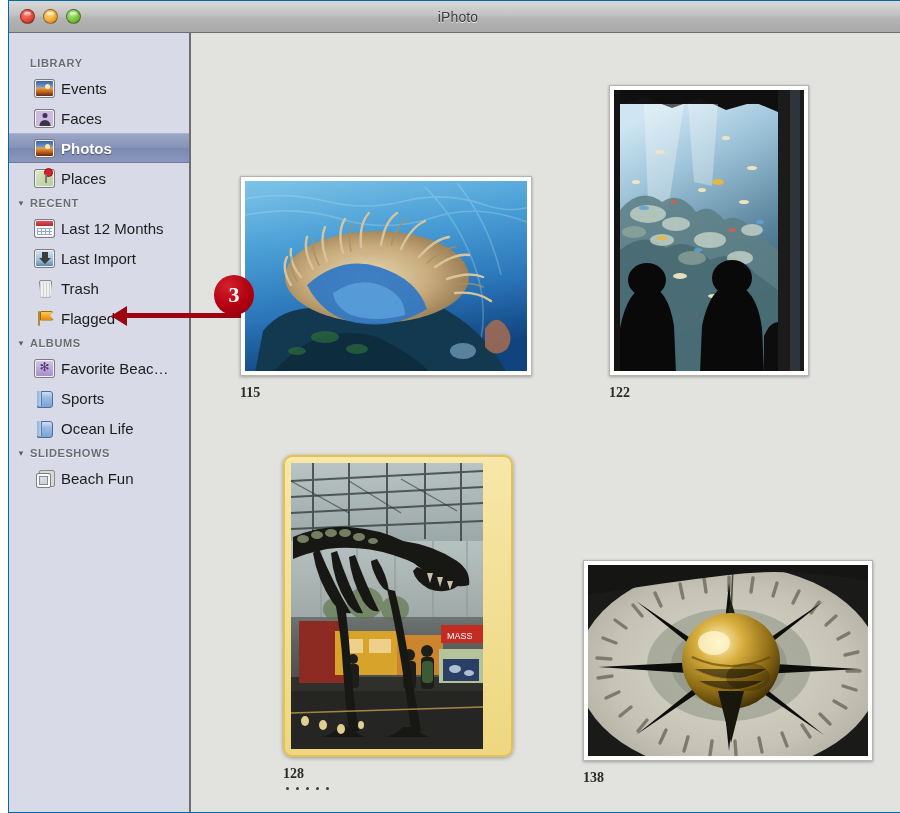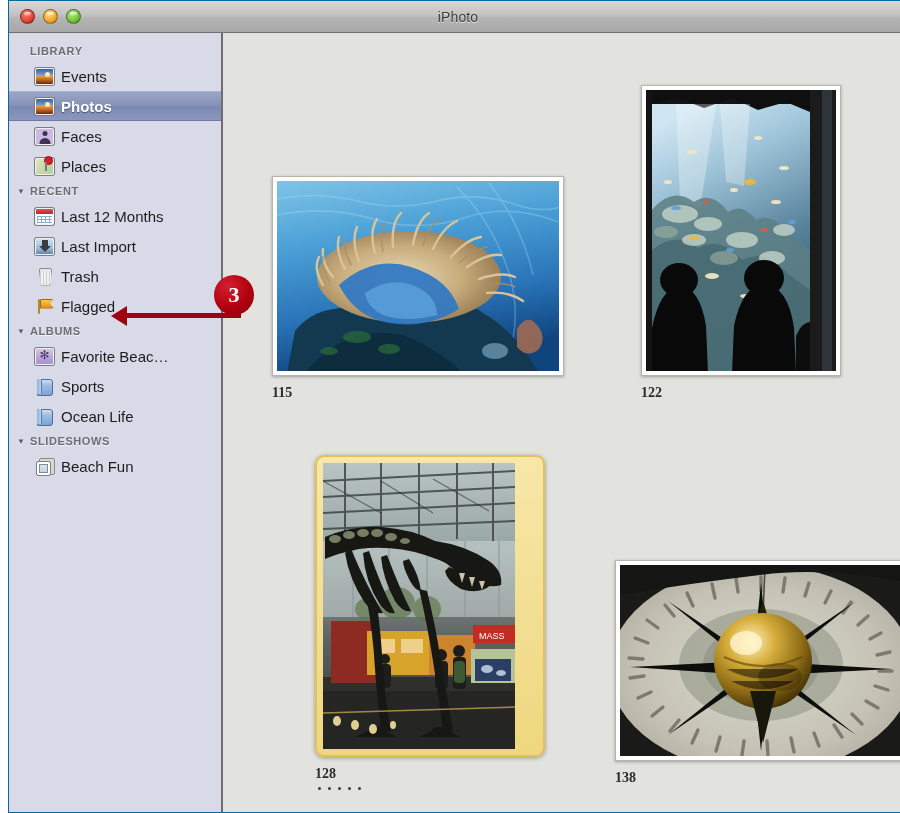--- a/index.html
+++ b/index.html
@@ -66,24 +66,24 @@
   }
 
   
   .body-split {
     display: flex;
     height: 780px;
   }
 
   
   .sidebar {
-    width: 214px;
+    width: 182px;
     background: #d9dae8;
     border-right: 2px solid #6d6d72;
-    padding-top: 8px;
+    padding-top: 20px;
     flex: none;
     overflow: hidden;
     position: relative;
   }
 
   .section-header {
     display: flex;
     align-items: center;
     height: 20px;
     padding-left: 8px;
@@ -445,27 +445,27 @@
     <div class="sidebar">
 
       <div class="section-header">
         <span class="disclosure hidden">▼</span>
         <span>LIBRARY</span>
       </div>
       <div class="nav-item">
         <span class="ico ico-photo"></span>
         <span class="nav-label">Events</span>
       </div>
+      <div class="nav-item">
+        <span class="ico ico-faces"></span>
+        <span class="nav-label">Faces</span>
+      </div>
       <div class="nav-item selected">
         <span class="ico ico-photo"></span>
         <span class="nav-label">Photos</span>
-      </div>
-      <div class="nav-item">
-        <span class="ico ico-faces"></span>
-        <span class="nav-label">Faces</span>
       </div>
       <div class="nav-item">
         <span class="ico ico-places"></span>
         <span class="nav-label">Places</span>
       </div>
 
       <div class="section-header">
         <span class="disclosure">▼</span>
         <span>RECENT</span>
       </div>

